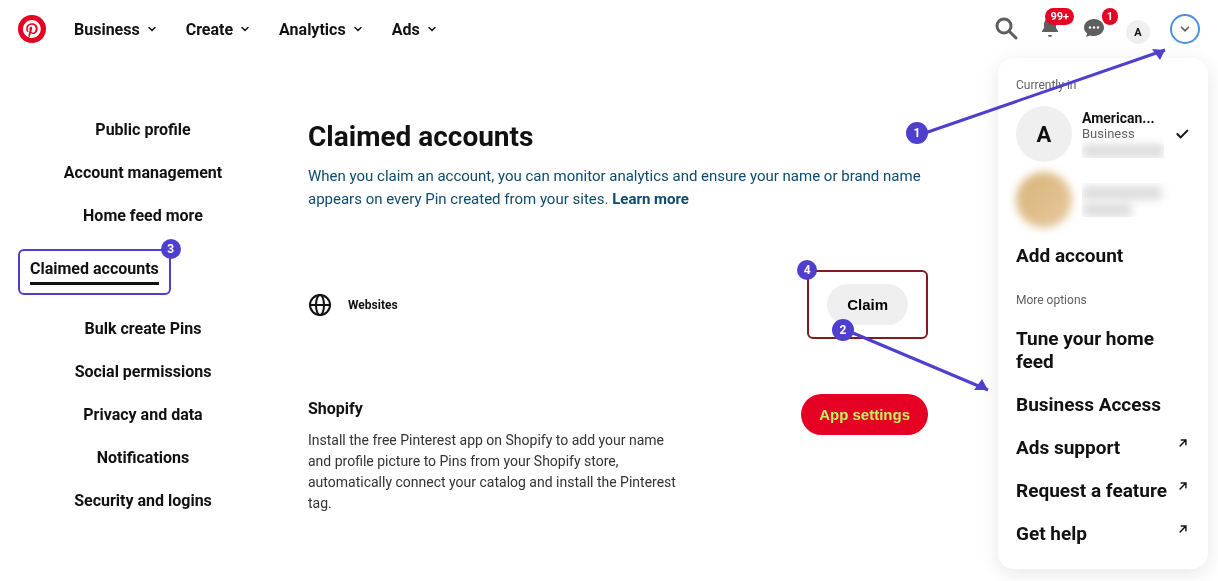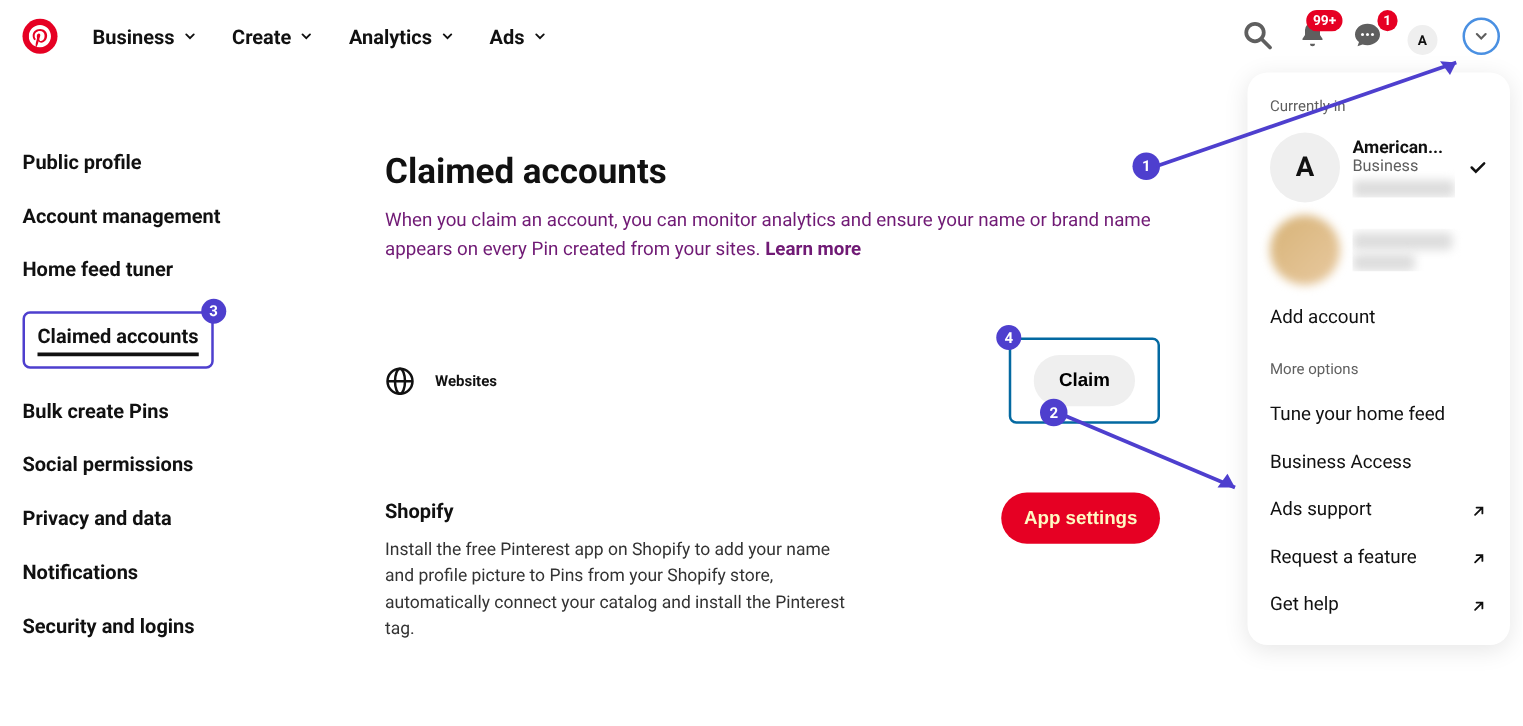--- a/index.html
+++ b/index.html
@@ -14,56 +14,56 @@
   .header-right { margin-left: auto; display: flex; align-items: flex-end; gap: 20px; }
   .hicon { position: relative; cursor: pointer; }
   .hicon svg { width: 24px; height: 24px; fill: #5f5f5f; }
   .badge { position: absolute; top: -8px; right: -12px; background: #e60023; color: #fff; font-size: 11px; font-weight: 700; padding: 2px 5px; border-radius: 10px; }
   .mini-avatar { width: 24px; height: 24px; border-radius: 50%; background: #efefef; display: flex; align-items: center; justify-content: center; font-size: 11px; font-weight: 700; color: #111; }
   .caret-btn { width: 30px; height: 30px; border-radius: 50%; display: flex; align-items: center; justify-content: center; border: 2px solid #4a90e2; cursor: pointer; }
   
   
   .content { display: flex; padding: 60px 0 0 18px; }
   .sidebar { width: 250px; display: flex; flex-direction: column; gap: 24px; }
-  .sidebar-item { font-weight: 700; font-size: 16px; cursor: pointer; }
+  .sidebar-item { font-weight: 700; font-size: 16px; cursor: pointer; text-align: center; }
   .sidebar-item.active { border-bottom: 3px solid #111; padding-bottom: 4px; width: fit-content; }
   .sidebar-wrap { position: relative; width: fit-content; }
   .anno-box { border: 2px solid #4e3fce; border-radius: 6px; padding: 8px 10px; position: relative; }
   .anno-num { position: absolute; background: #4e3fce; color: #fff; width: 20px; height: 20px; border-radius: 50%; display: flex; align-items: center; justify-content: center; font-size: 12px; font-weight: 700; }
   
   
   .main { flex: 1; padding: 0 40px; max-width: 700px; }
   .main h1 { font-size: 28px; font-weight: 700; margin-bottom: 12px; }
-  .main p.desc { font-size: 15px; color: #701a75; line-height: 1.5; }
+  .main p.desc { font-size: 15px; color: #0c4a6e; line-height: 1.5; }
   .learn-more { font-weight: 700; }
   .row { display: flex; align-items: center; justify-content: space-between; margin-top: 60px; }
   .row-left { display: flex; align-items: center; gap: 16px; }
   .globe { width: 24px; height: 24px; }
   .row-title { font-weight: 700; font-size: 12px; }
   .btn-gray { background: #efefef; border: none; border-radius: 24px; padding: 12px 20px; font-weight: 700; font-size: 15px; cursor: pointer; }
-  .btn-red { background: #e60023; color: #fef9c3; border: none; border-radius: 24px; padding: 12px 18px; font-weight: 700; font-size: 15px; cursor: pointer; }
+  .btn-red { background: #e60023; color: #bef264; border: none; border-radius: 24px; padding: 12px 18px; font-weight: 700; font-size: 15px; cursor: pointer; }
   .section-h { font-weight: 700; font-size: 16px; margin-top: 60px; margin-bottom: 12px;}
   .section-p { font-size: 14px; color: #333; line-height: 1.5; max-width: 380px;}
   .shopify-row { display:flex; align-items:flex-start; justify-content:space-between; gap:30px; }
   
   
   .claim-wrap { position: relative; display:inline-block; }
-  .claim-box { border: 2px solid #0369a1; border-radius: 6px; padding: 12px 18px; }
+  .claim-box { border: 2px solid #7f1d1d; border-radius: 6px; padding: 12px 18px; }
 
   
   .panel { position: absolute; top: 58px; right: 10px; width: 210px; background: #fff; border-radius: 16px; box-shadow: 0 4px 20px rgba(0,0,0,0.10); padding: 14px 8px 14px; }
   .panel-label { font-size: 12px; color: #5f5f5f; padding: 6px 10px 10px; font-weight: 400;}
   .acct-row { display: flex; align-items: center; gap: 10px; padding: 4px 10px 6px; cursor: pointer;}
   .acct-avatar { width: 56px; height: 56px; border-radius: 50%; background: #efefef; display:flex;align-items:center;justify-content:center;font-size:22px;font-weight:700;color:#111;}
   .acct-avatar.blur { filter: blur(4px); background: linear-gradient(135deg,#d7b377,#e8c9a0); }
   .acct-info { flex: 1; display:flex;flex-direction:column; overflow:hidden;}
   .acct-name { font-weight: 700; font-size: 14px; white-space:nowrap;overflow:hidden;text-overflow:ellipsis;}
   .acct-type { font-size: 13px; color: #5f5f5f; }
   .blur-text { filter: blur(4px); height:14px; background:#ddd; border-radius:4px; margin-top:3px;}
-  .panel-item { font-weight: 400; font-size: 15px; padding: 10px 10px; cursor: pointer; display:flex;align-items:flex-end;justify-content:space-between;}
+  .panel-item { font-weight: 700; font-size: 19px; padding: 10px 10px; cursor: pointer; display:flex;align-items:flex-start;justify-content:space-between;}
   .panel-item svg { width: 14px; height: 14px; }
   .check { width: 16px; height: 16px; }
   
   
   .arrow { position: absolute; pointer-events: none; }
   .dot { position:absolute; width:22px;height:22px;border-radius:50%;background:#4e3fce;color:#fff;display:flex;align-items:center;justify-content:center;font-size:12px;font-weight:700;}
 </style>
 </head>
 <body>
 
@@ -128,21 +128,21 @@
           <path d="M6 9l6 6 6-6" stroke="#5f5f5f" stroke-width="3" fill="none" stroke-linecap="round"></path>
         </svg>
     </div>
   </div>
 </div>
 
 <div class="content">
   <div class="sidebar">
     <div class="sidebar-item">Public profile</div>
     <div class="sidebar-item">Account management</div>
-    <div class="sidebar-item">Home feed tuner</div>
+    <div class="sidebar-item">Home feed more</div>
     <div class="sidebar-wrap">
       <div class="anno-box">
         <div class="sidebar-item active">Claimed accounts</div>
       </div>
       <div class="anno-num" style="top:-10px;right:-10px;">3</div>
     </div>
     <div class="sidebar-item">Bulk create Pins</div>
     <div class="sidebar-item">Social permissions</div>
     <div class="sidebar-item">Privacy and data</div>
     <div class="sidebar-item">Notifications</div>

